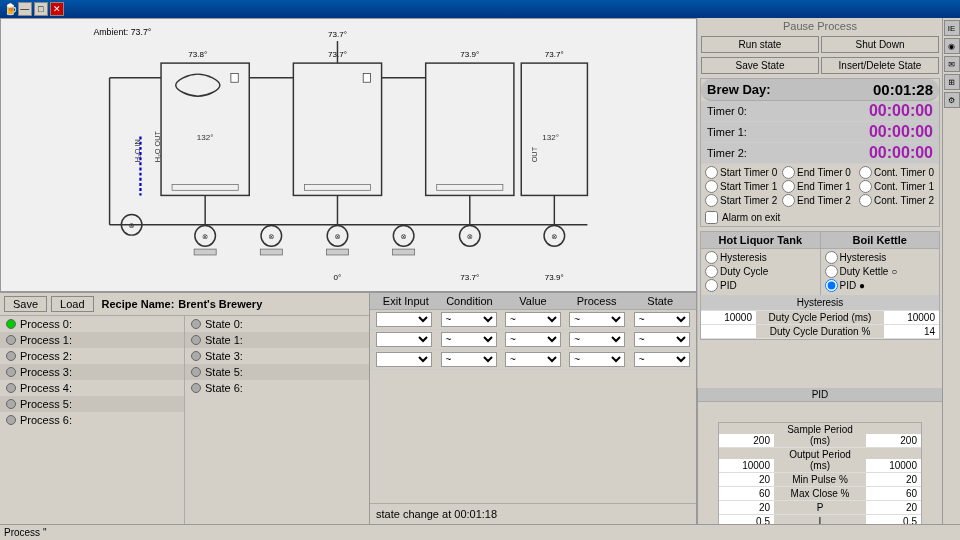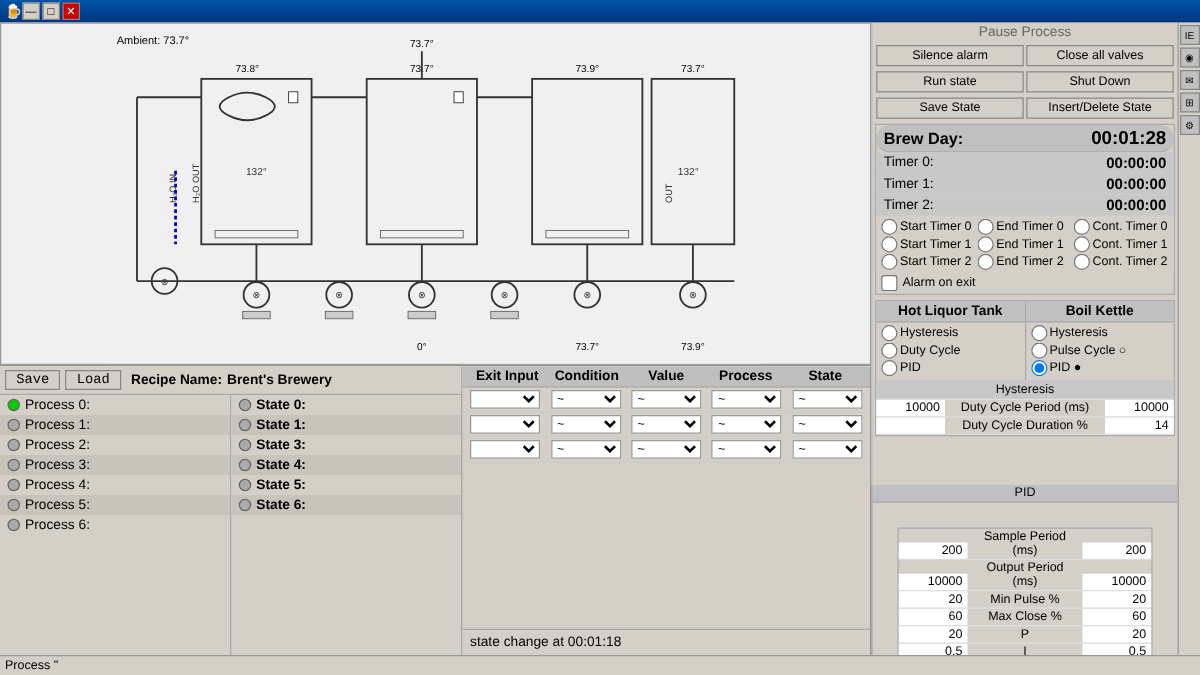--- a/index.html
+++ b/index.html
@@ -109,21 +109,20 @@
     #recipe-name-value {
       font-weight: bold;
     }
 
     .recipe-btn {
       background: #d4d0c8;
       border: 1px solid #888;
       padding: 1px 8px;
       cursor: pointer;
       font-size: 11px;
-      font-family: Liberation Mono, monospace;
     }
 
     .process-item {
       display: flex;
       align-items: center;
       padding: 2px 6px;
       font-size: 11px;
       gap: 4px;
     }
 
@@ -157,21 +156,21 @@
       display: flex;
       flex-direction: column;
     }
 
     #middle-header {
       display: grid;
       grid-template-columns: 1fr 1fr 1fr 1fr 1fr;
       background: #bfbfbf;
       border-bottom: 1px solid #aaa;
       padding: 2px 4px;
-      font-weight: bold;
+      font-weight: normal;
       font-size: 11px;
     }
 
     .middle-col-header {
       text-align: center;
     }
 
     #middle-rows {
       flex: 1;
       overflow-y: auto;
@@ -283,23 +282,23 @@
       display: flex;
       justify-content: space-between;
       align-items: center;
       padding: 1px 6px;
       background: #c8c8c8;
       border-bottom: 1px solid #ccc;
       font-size: 11px;
     }
 
     .timer-value {
-      font-size: 12px;
+      font-size: 16px;
       font-weight: bold;
-      color: #000000;
+      color: #a21caf;
     }
 
     
     #timer-options {
       background: #d4d0c8;
       padding: 2px 4px;
       font-size: 10px;
       display: grid;
       grid-template-columns: 1fr 1fr 1fr;
       gap: 1px;
@@ -445,21 +444,20 @@
 
     #process-col {
       flex: 1;
       overflow-y: auto;
       border-right: 1px solid #aaa;
     }
 
     #state-col {
       flex: 1;
       overflow-y: auto;
-      font-weight: bold;
     }
 
     .hysteresis-row {
       background: #c8c8c8;
       padding: 2px 4px;
       border-bottom: 1px solid #ddd;
       text-align: center;
       font-size: 10px;
     }
 
@@ -615,24 +613,20 @@
               <div class="state-item">
                 <div class="dot dot-gray"></div>
                 <span>State 1:</span>
               </div>
               <div class="state-item">
                 <div class="dot dot-gray"></div>
                 <span>State 3:</span>
               </div>
               <div class="state-item">
                 <div class="dot dot-gray"></div>
-                <span>State 4:</span>
-              </div>
-              <div class="state-item">
-                <div class="dot dot-gray"></div>
                 <span>State 5:</span>
               </div>
               <div class="state-item">
                 <div class="dot dot-gray"></div>
                 <span>State 6:</span>
               </div>
             </div>
         </div>
       </div>
 
@@ -699,24 +693,20 @@
         </div>
         <div id="state-change-text">state change at 00:01:18</div>
       </div>
     </div>
   </div>
 
   <div style="display:flex; flex-direction:column; flex-shrink:0;">
     <div id="right-diagram-panel">
       <div id="pause-label">Pause Process</div>
 
-      <div class="ctrl-row">
-        <button class="ctrl-btn">Silence alarm</button>
-        <button class="ctrl-btn">Close all valves</button>
-      </div>
       <div class="ctrl-row">
         <button class="ctrl-btn">Run state</button>
         <button class="ctrl-btn">Shut Down</button>
       </div>
       <div class="ctrl-row">
         <button class="ctrl-btn">Save State</button>
         <button class="ctrl-btn">Insert/Delete State</button>
       </div>
 
       <div id="brew-day-panel">
@@ -802,21 +792,21 @@
                 <span>PID</span>
               </div>
           </div>
           <div class="hlt-col">
             <div class="setting-row">
                 <input type="radio" name="boil-mode" style="">
                 <span>Hysteresis</span>
               </div>
             <div class="setting-row">
                 <input type="radio" name="boil-mode" style="">
-                <span>Pulse Cycle ○</span>
+                <span>Duty Kettle ○</span>
               </div>
             <div class="setting-row">
                 <input type="radio" name="boil-mode" checked="" style="">
                 <span>PID ●</span>
               </div>
           </div>
         </div>
         <div class="hysteresis-row">Hysteresis</div>
         <div class="pid-row">
           <input class="pid-val" value="10000" style="">

